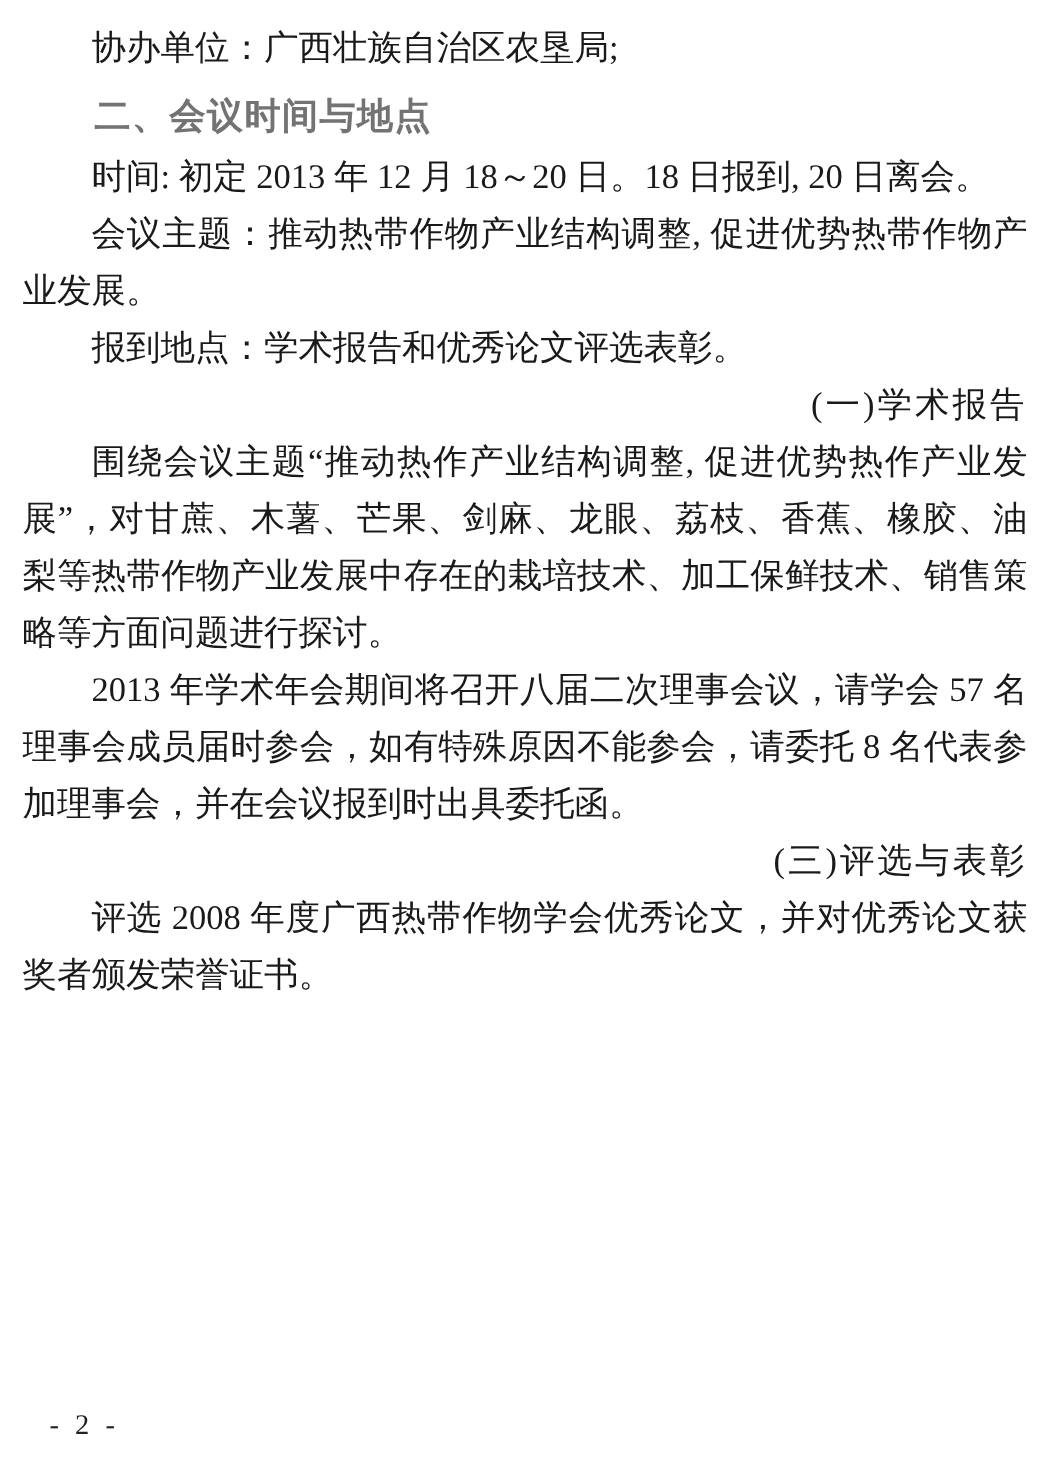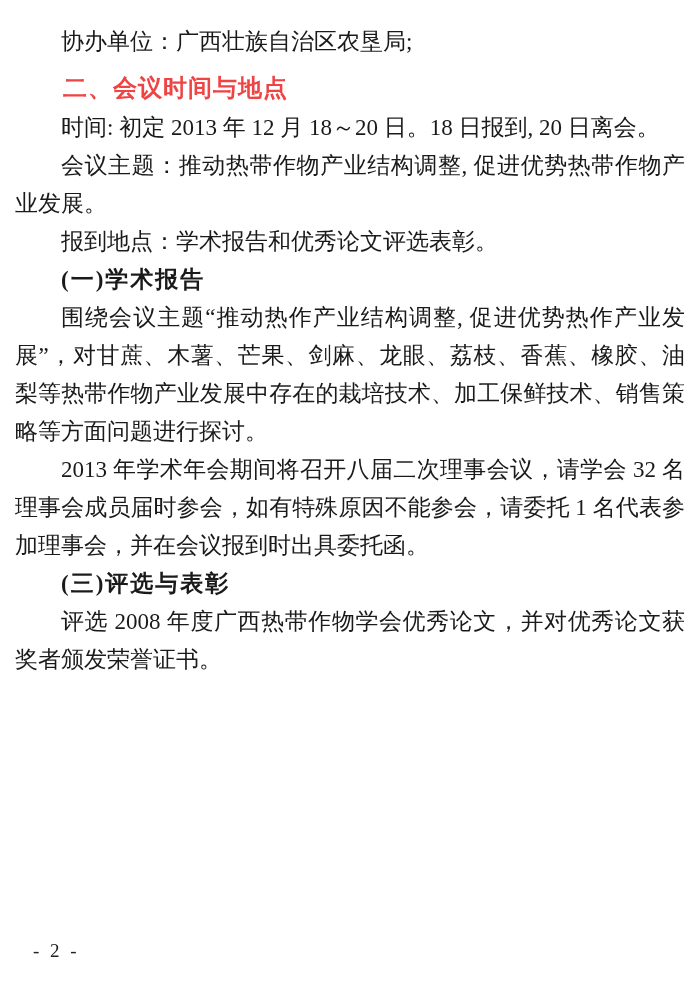--- a/index.html
+++ b/index.html
@@ -10,46 +10,47 @@
     position: relative;
     overflow: hidden;
     font-family: "Liberation Serif", serif;
     color: #1a1a1a;
   }
   .page {
     position: absolute;
     left: 0; top: 0;
     width: 700px; height: 986px;
     box-sizing: border-box;
-    padding: 23px 15px 0 15px;
+    padding: 13px 15px 0 15px;
   }
   .body-text {
     margin: 0;
     font-size: 23px;
     line-height: 38px;
     text-align: justify;
     text-indent: 2em;
   }
   .section-heading {
     margin: 6px 0 0 0;
     font-family: "Liberation Sans", sans-serif;
     font-weight: bold;
     font-size: 24px;
     line-height: 42px;
     text-indent: 2em;
     letter-spacing: 1px;
-    color: #ef4444;
+    color: #737373;
   }
   .subheading {
     margin: 0;
     font-size: 23px;
     line-height: 38px;
     text-indent: 2em;
     letter-spacing: 2px;
-    font-weight: bold;
+    font-weight: normal;
+    text-align: right;
   }
   .page-footer {
     position: absolute;
     left: 33px;
     top: 940px;
     font-size: 19px;
     letter-spacing: 3px;
     color: #222222;
   }
 </style>
@@ -63,20 +64,20 @@
   <h2 class="section-heading">二、会议时间与地点</h2>
   <p class="body-text">时间: 初定 2013 年 12 月 18～20 日。18 日报到, 20 日离会。</p>
 
   <p class="body-text">会议主题：推动热带作物产业结构调整, 促进优势热带作物产业发展。</p>
   <p class="body-text">报到地点：学术报告和优秀论文评选表彰。</p>
 
 
   <h3 class="subheading">(一)学术报告</h3>
   <p class="body-text">围绕会议主题“推动热作产业结构调整, 促进优势热作产业发展”，对甘蔗、木薯、芒果、剑麻、龙眼、荔枝、香蕉、橡胶、油梨等热带作物产业发展中存在的栽培技术、加工保鲜技术、销售策略等方面问题进行探讨。</p>
 
-  <p class="body-text">2013 年学术年会期间将召开八届二次理事会议，请学会 32 名理事会成员届时参会，如有特殊原因不能参会，请委托 1 名代表参加理事会，并在会议报到时出具委托函。</p>
+  <p class="body-text">2013 年学术年会期间将召开八届二次理事会议，请学会 57 名理事会成员届时参会，如有特殊原因不能参会，请委托 8 名代表参加理事会，并在会议报到时出具委托函。</p>
 
   <h3 class="subheading">(三)评选与表彰</h3>
   <p class="body-text">评选 2008 年度广西热带作物学会优秀论文，并对优秀论文获奖者颁发荣誉证书。</p>
 
   <div class="page-footer">- 2 -</div>
 
 </div>
 
 </body></html>

